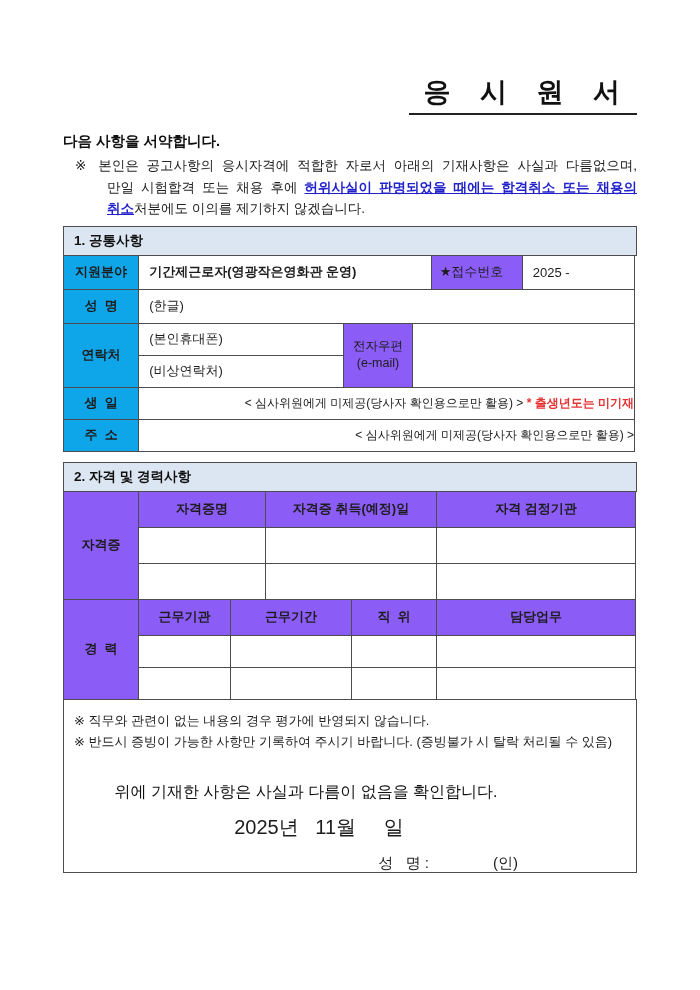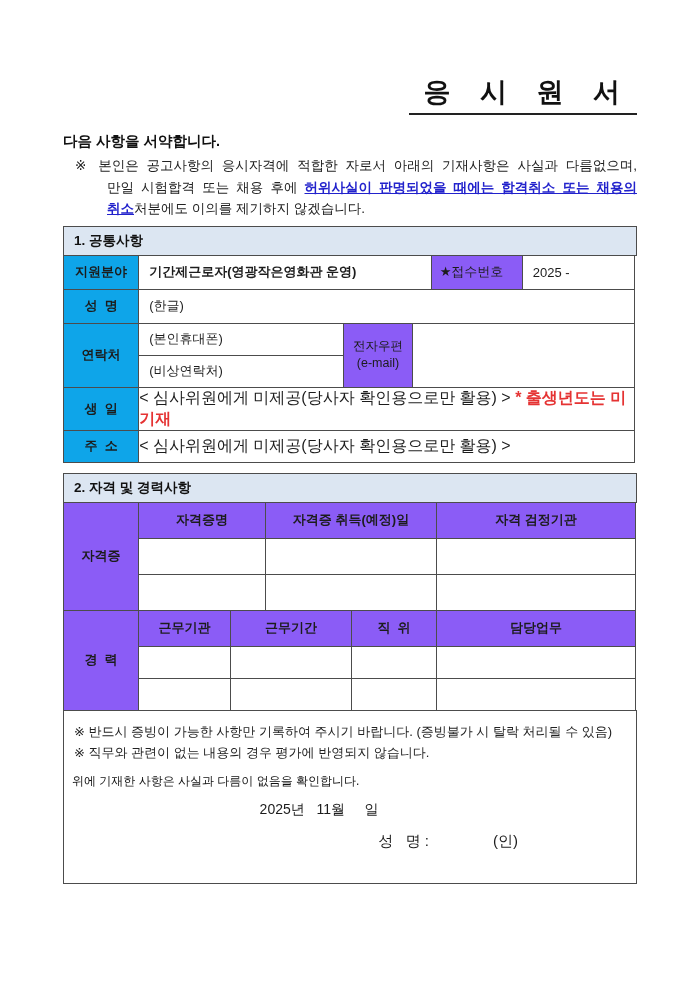--- a/index.html
+++ b/index.html
@@ -25,29 +25,29 @@
   .section-bar {
     height:30px; line-height:28px; border:1px solid #4c4c4c; background:#dce6f2;
     font-size:13.5px; font-weight:bold; padding-left:10px; color:#111;
   }
   table { border-collapse:collapse; width:572px; table-layout:fixed; margin-top:-1px; }
   td, th { border:1px solid #4c4c4c; font-size:13px; vertical-align:middle; }
   th { font-weight:bold; text-align:center; background:#0ea5e9; }
   th.gray, td.gray { background:#8b5cf6;margin-top:40px; }
   td.val { text-align:left; padding-left:10px; font-weight:normal; }
   td.val-bold { text-align:left; padding-left:10px; font-weight:bold; }
-  td.center-sm { text-align:left; font-size:16px; }
+  td.center-sm { text-align:right; font-size:12px; }
   .red-note { color:#e53333; font-weight:bold; }
   .email-cell { font-size:12.5px; text-align:center; line-height:17px; }
   .gap10 { height:10px; }
   .pre { white-space:pre; }
   .notes-box { border:1px solid #4c4c4c; margin-top:-1px; height:174px; padding:10px 8px 0 8px; }
   .note-line { font-size:13px; line-height:21px; color:#222; padding-left:2px; }
-  .confirm-line { margin-top:10px; padding-right:88px; font-size:12px; color:#111; }
-  .date-line { margin-top:11px; text-align:center; padding-right:62px; font-size:14px; white-space:pre; }
+  .confirm-line { margin-top:30px; text-align:center; padding-right:88px; font-size:16px; color:#111; }
+  .date-line { margin-top:11px; text-align:center; padding-right:62px; font-size:20px; white-space:pre; }
   .sign-line { margin-top:13px; text-align:right; padding-right:110px; font-size:15px; }
   .sign-gap { display:inline-block; width:64px; }
 </style>
 </head>
 <body>
 
 <div class="page">
 
 
   <div class="title-wrap">
@@ -165,22 +165,22 @@
     <tr style="height:32px">
       <td></td>
       <td></td>
       <td></td>
       <td></td>
     </tr>
   </tbody>
     </table>
 
   <div class="notes-box">
+    <div class="note-line">※ 직무와 관련이 없는 내용의 경우 평가에 반영되지 않습니다.</div>
     <div class="note-line">※ 반드시 증빙이 가능한 사항만 기록하여 주시기 바랍니다. (증빙불가 시 탈락 처리될 수 있음)</div>
-    <div class="note-line">※ 직무와 관련이 없는 내용의 경우 평가에 반영되지 않습니다.</div>
     <div class="confirm-line">위에 기재한 사항은 사실과 다름이 없음을 확인합니다.</div>
     <div class="date-line">2025년   11월     일</div>
     <div class="sign-line">
       <span class="pre">성   명 :</span><span class="sign-gap"></span><span>(인)</span>
     </div>
   </div>
 
 </div>
 
 </body></html>

